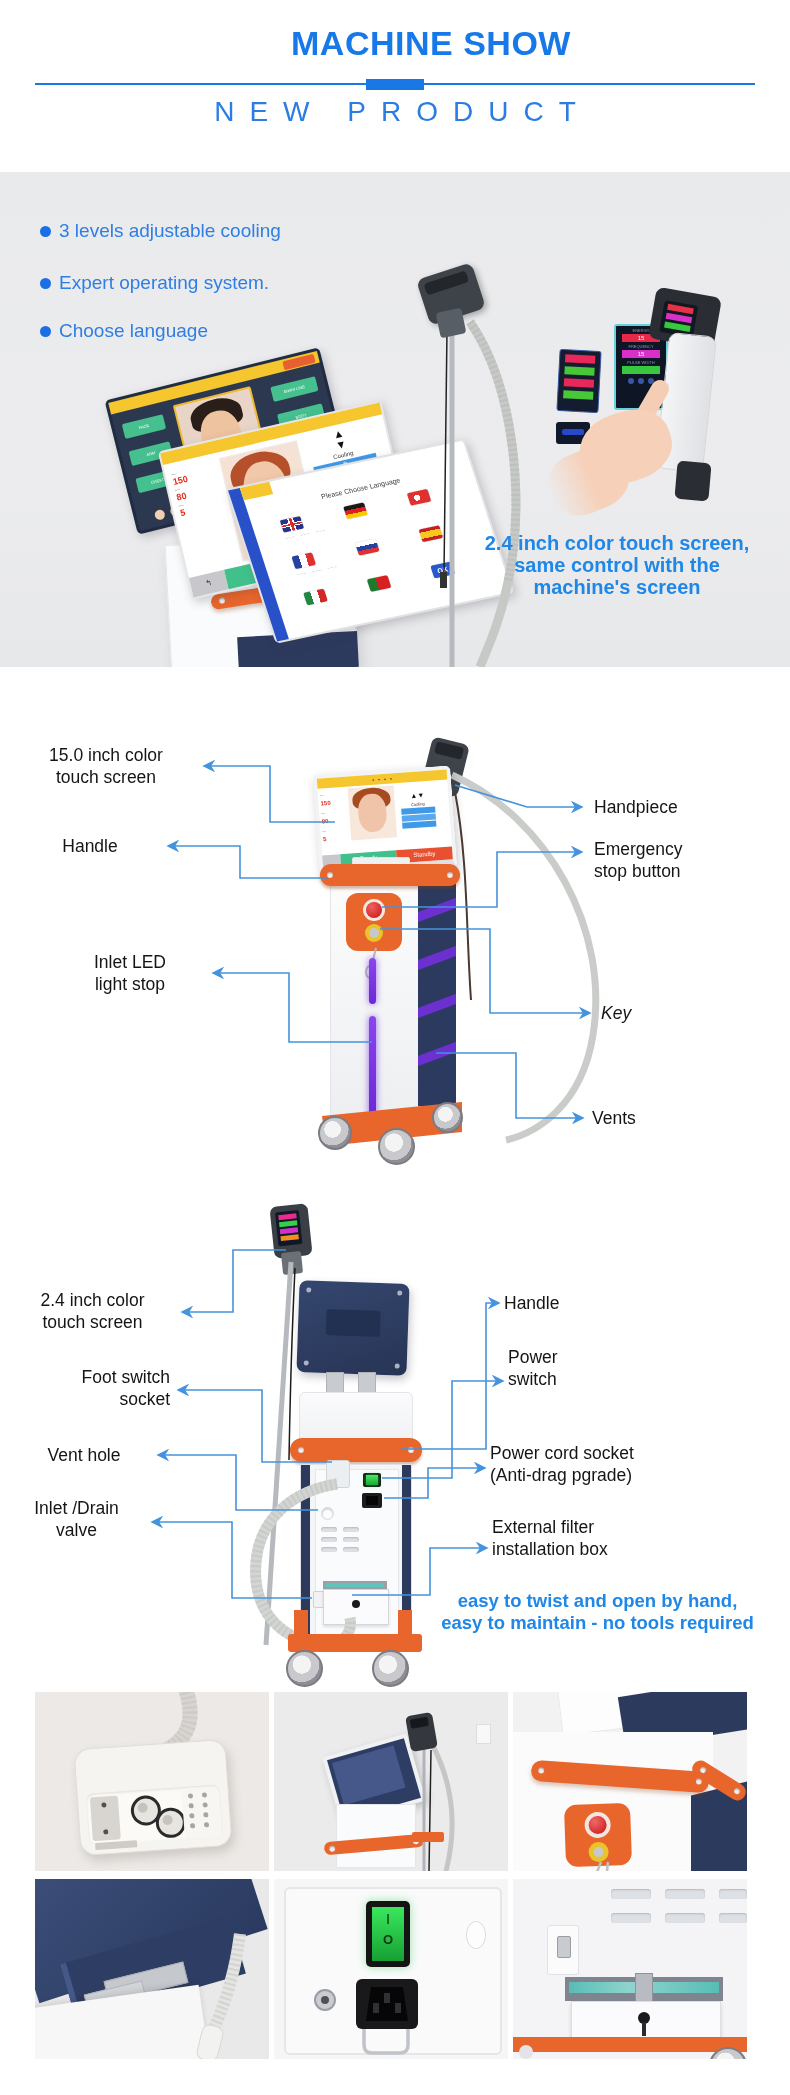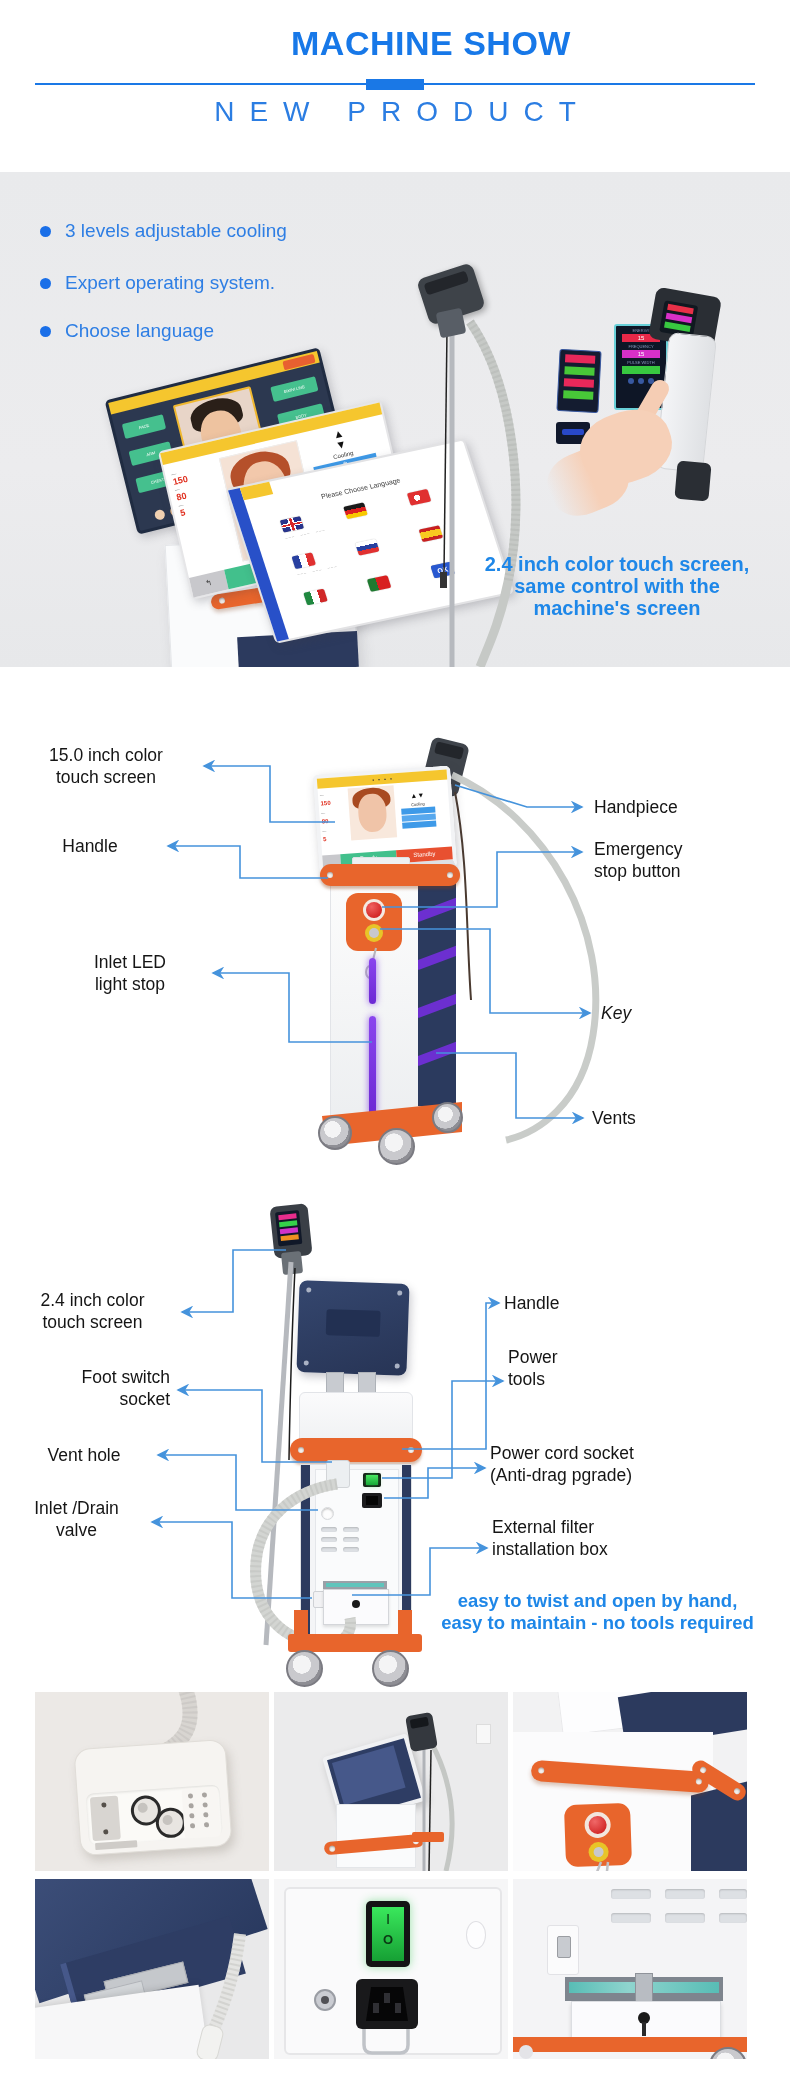--- a/index.html
+++ b/index.html
@@ -5,21 +5,21 @@
   html,body{margin:0;padding:0;background:#fff;}
   #page{position:relative;width:790px;height:2095px;background:#fff;overflow:hidden;
         font-family:"Liberation Sans",sans-serif;}
   .abs{position:absolute;}
   
   .hdr-title{width:790px;text-align:center;font-size:34px;font-weight:800;color:#1778e8;letter-spacing:.5px;}
   .hdr-sub{width:790px;text-align:center;font-size:28px;font-weight:500;color:#2b7de2;letter-spacing:15px;text-indent:15px;}
   .hdr-line{background:#1a78e6;}
   
   .hero{left:0;top:172px;width:790px;height:495px;background:linear-gradient(180deg,#e9eaec,#ececee 60%,#e7e8ea);overflow:hidden;}
-  .feat-row{display:flex;align-items:center;gap:14px;}
+  .feat-row{display:flex;align-items:center;gap:8px;}
   .feat-dot{width:11px;height:11px;border-radius:50%;background:#1a6fe8;}
   .feat-txt{font-size:19px;color:#2e7ee4;}
   .hero-cap{width:330px;text-align:center;font-size:20px;font-weight:700;color:#1e87e8;line-height:22px;}
   
   .scr{border-radius:5px;box-shadow:2px 4px 10px rgba(60,60,70,.25);}
   .tealbtn{position:absolute;background:#45c08e;border-radius:2px;color:#fff;font-size:4px;line-height:15px;text-align:center;overflow:hidden;}
   .flag{position:absolute;width:21px;height:13px;border-radius:2px;box-shadow:0 0 1px rgba(0,0,0,.4);}
   .fl-uk{background-color:#28348c;background-image:
      linear-gradient(transparent 44%,#d82828 44%,#d82828 56%,transparent 56%),
      linear-gradient(90deg,transparent 44%,#d82828 44%,#d82828 56%,transparent 56%),
@@ -195,21 +195,21 @@
         <div style="margin:3px 4px 0;height:6px;background:#d830c8;"></div>
         <div style="margin:3px 4px 0;height:6px;background:#38c840;"></div>
       </div>
     </div>
     <div class="abs" style="left:662px;top:162px;width:46px;height:135px;background:linear-gradient(90deg,#f4f5f7,#dfe1e4);border:1px solid #d4d6d9;border-radius:10px;transform:rotate(6deg);"></div>
     <div class="abs" style="left:676px;top:290px;width:34px;height:38px;background:#2a2e34;border-radius:6px;transform:rotate(5deg);"></div>
     <div class="abs" style="left:640px;top:205px;width:18px;height:62px;background:#f5cdb4;border-radius:9px;transform:rotate(30deg);"></div>
     <div class="abs" style="left:580px;top:240px;width:92px;height:70px;background:#f6d0b8;border-radius:45%;transform:rotate(-18deg);"></div>
     <div class="abs" style="left:548px;top:278px;width:80px;height:62px;background:linear-gradient(90deg,rgba(246,208,184,0),#f6d0b8 55%);border-radius:40%;transform:rotate(-22deg);"></div>
 
-    <div class="abs hero-cap" style="left:452px;top:381px;">
+    <div class="abs hero-cap" style="left:452px;top:360px;">
       <div>2.4 inch color  touch screen,</div>
       <div>same control with the</div>
       <div>machine's screen</div>
     </div>
   </div>
 
   <div class="abs" style="left:426px;top:740px;width:38px;height:54px;background:#3f444b;border-radius:7px;transform:rotate(14deg);">
     <div class="abs" style="left:5px;top:4px;width:28px;height:12px;background:#23262b;border-radius:3px;"></div>
   </div>
   <svg class="abs" style="left:0;top:0;" width="790" height="2095" viewBox="0 0 790 2095">
@@ -377,21 +377,21 @@
     <div>socket</div>
   </div>
   <div class="abs lbl lbl-c" style="left:18px;top:1444px;width:132px;">Vent hole</div>
   <div class="abs lbl lbl-c" style="left:8px;top:1497px;width:137px;">
     <div>Inlet /Drain</div>
     <div>valve</div>
   </div>
   <div class="abs lbl" style="left:504px;top:1292px;">Handle</div>
   <div class="abs lbl" style="left:508px;top:1346px;">
     <div>Power</div>
-    <div>tools</div>
+    <div>switch</div>
   </div>
   <div class="abs lbl" style="left:490px;top:1442px;">
     <div>Power cord socket</div>
     <div>(Anti-drag pgrade)</div>
   </div>
   <div class="abs lbl" style="left:492px;top:1516px;">
     <div>External filter</div>
     <div>installation box</div>
   </div>
   <div class="abs note" style="left:425px;top:1590px;width:345px;">

